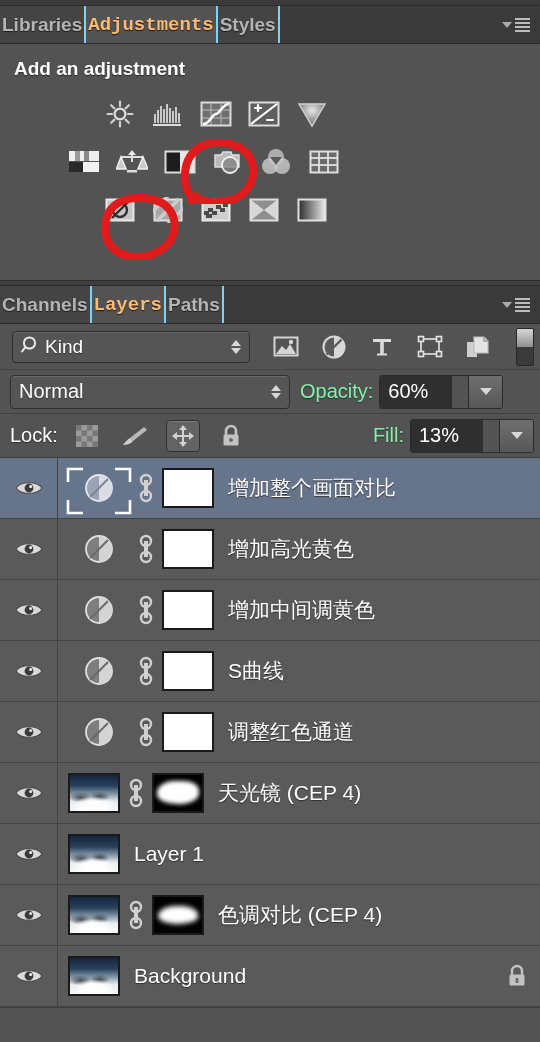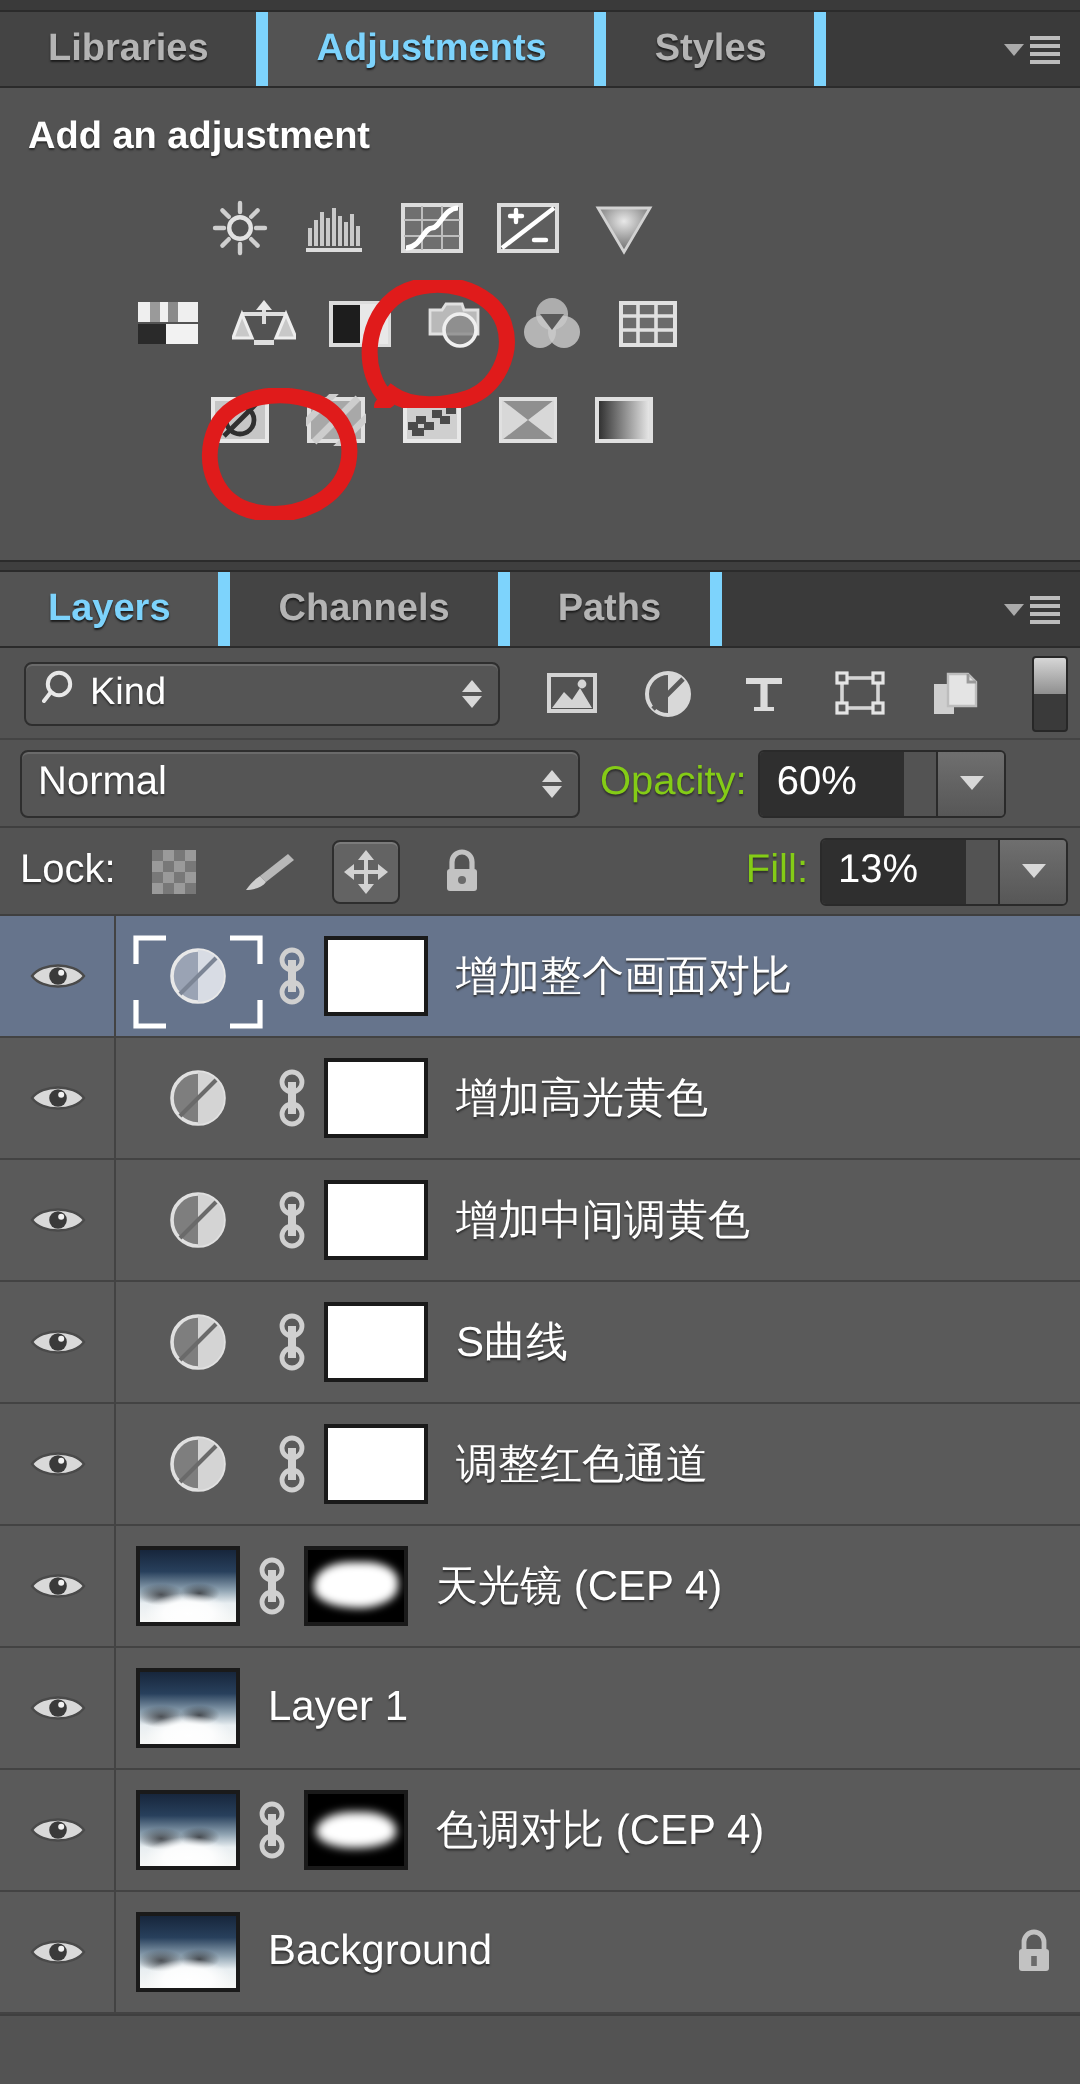--- a/index.html
+++ b/index.html
@@ -10,26 +10,26 @@
     overflow: hidden;
   }
   #root { position: relative; width: 540px; height: 1042px; background: #535353; }
 
   
   .tabbar {
     position: relative; height: 38px; background: #3a3a3a;
     border-bottom: 1px solid #2b2b2b; display: flex; align-items: stretch;
   }
   .tab {
-    display: flex; align-items: center; padding: 0 24px;
+    display: flex; align-items: center; padding: 0 2px;
     font-size: 19px; font-weight: bold; color: #b4b4b4;
-    background: #444444; border-right: 6px solid #7dd3fc;
+    background: #444444; border-right: 2px solid #7dd3fc;
     text-shadow: 0 1px 1px #1c1c1c; white-space: nowrap;
   }
-  .tab.active { background: #535353; color: #7dd3fc; }
+  .tab.active { background: #535353; color: #fdba74; font-family: Liberation Mono, monospace; }
   .tabfill { flex: 1; background: #3a3a3a; border-left: 0; }
   .panelmenu {
     position: absolute; right: 8px; top: 11px; width: 30px; height: 16px;
     display: flex; align-items: center; gap: 3px;
   }
   .pm-tri {
     width: 0; height: 0; border-left: 5px solid transparent;
     border-right: 5px solid transparent; border-top: 6px solid #aaaaaa;
   }
   .pm-lines { display: flex; flex-direction: column; gap: 2px; }
@@ -88,21 +88,21 @@
   .blend-row {
     display: flex; align-items: center; height: 44px; padding: 0 6px 0 10px;
     background: #535353; border-bottom: 1px solid #3f3f3f;
   }
   .blend-select {
     width: 280px; height: 34px; background: #555555; border: 1px solid #2e2e2e;
     border-radius: 4px; display: flex; align-items: center; padding: 0 8px;
     box-shadow: inset 0 1px 0 #6a6a6a;
   }
   .blend-label { flex: 1; font-size: 20px; color: #ffffff; text-shadow: 0 1px 1px #2f2f2f; }
-  .field-label { font-size: 20px; color: #84cc16; margin-left: 10px; text-shadow: 0 1px 1px #2f2f2f; white-space: nowrap; }
+  .field-label { font-size: 20px; color: #86efac; margin-left: 10px; text-shadow: 0 1px 1px #2f2f2f; white-space: nowrap; }
   .numfield {
     display: flex; align-items: stretch; height: 34px; margin-left: 6px;
     border: 1px solid #2a2a2a; border-radius: 3px; overflow: hidden; gap: 16px;
   }
   .numfield .val {
     background: #2f2f2f; min-width: 72px; display: flex; align-items: center;
     justify-content: flex-start; padding: 0 8px; font-size: 20px; color: #ffffff;
   }
   .numfield .drop {
     width: 34px; background: linear-gradient(#6f6f6f,#575757);
@@ -393,25 +393,25 @@
       <svg class="annot" id="annot-colorbalance" viewBox="0 0 84 66">
         <path d="M60 8 C 42 0, 16 3, 8 20 C 0 38, 8 58, 28 62 C 48 66, 70 56, 74 38 C 77 24, 70 12, 58 7" fill="none" stroke="#e01b1b" stroke-width="8" stroke-linecap="round"></path>
       </svg>
     </div>
   </div>
 
   <div class="divider-thick"></div>
 
   <div id="layers">
     <div class="tabbar">
+      <div class="tab">
+        <span>Channels</span>
+      </div>
       <div class="tab active">
         <span>Layers</span>
-      </div>
-      <div class="tab">
-        <span>Channels</span>
       </div>
       <div class="tab">
         <span>Paths</span>
       </div>
       <div class="tabfill"></div>
       <div class="panelmenu">
         <span class="pm-tri"></span>
         <span class="pm-lines">
             <i></i>
             <i></i>

